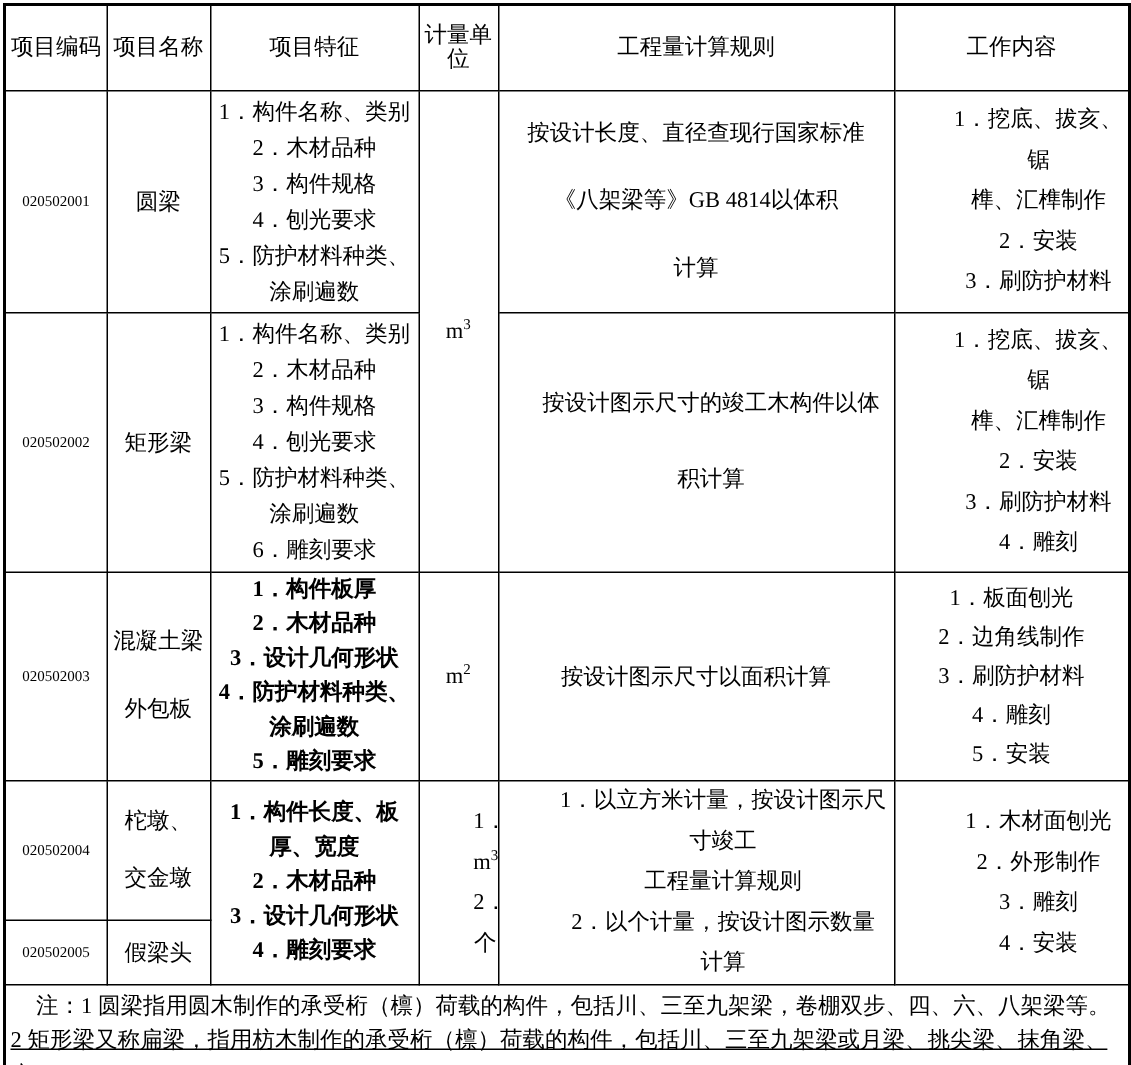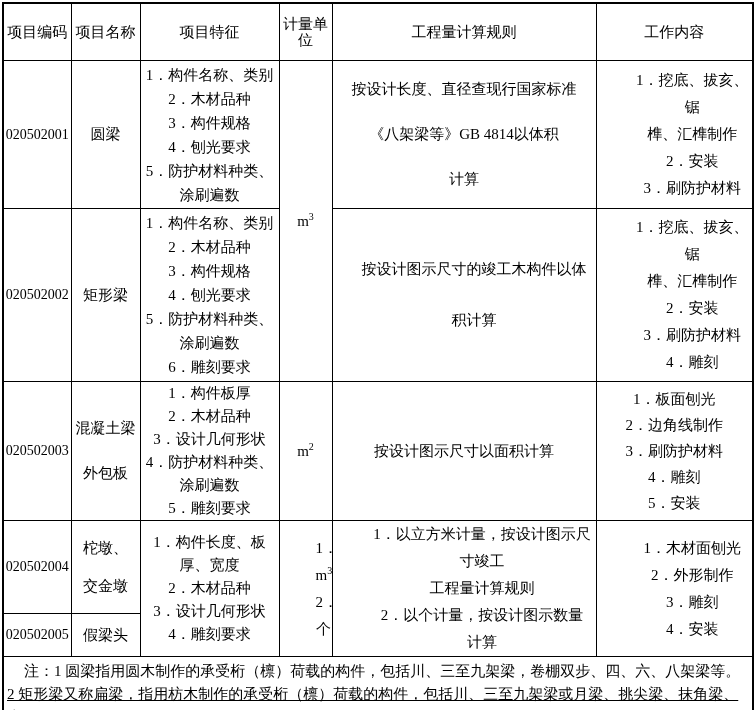--- a/index.html
+++ b/index.html
@@ -26,22 +26,22 @@
     overflow:hidden;
   }
   thead tr{height:31px;}
   th{line-height:16px;padding:12px 2px;}
   tr.r1{height:148px;}
   tr.r2{height:173px;}
   tr.r3{height:135px;}
   tr.r4{height:79px;}
   tr.r5{height:36px;}
   tr.notes-row{height:95px;}
-  .code{font-size:14px;letter-spacing:0;}
-  .lh23{line-height:23px;}
+  .code{font-size:10px;letter-spacing:0;}
+  .lh23{line-height:23px;font-weight:bold;}
   .lh24{line-height:24px;margin-top:16px;}
   .lh26{line-height:26px;}
   .lh27{line-height:27px;padding-left:36px;}
   .lh38{line-height:38px;}
   .lh45{line-height:45px;text-align:center;}
   .lh51{line-height:51px;padding-left:20px;}
   sup{font-size:10px;line-height:0;}
   td.notes-cell{
     text-align:left;
     font-size:15px;

